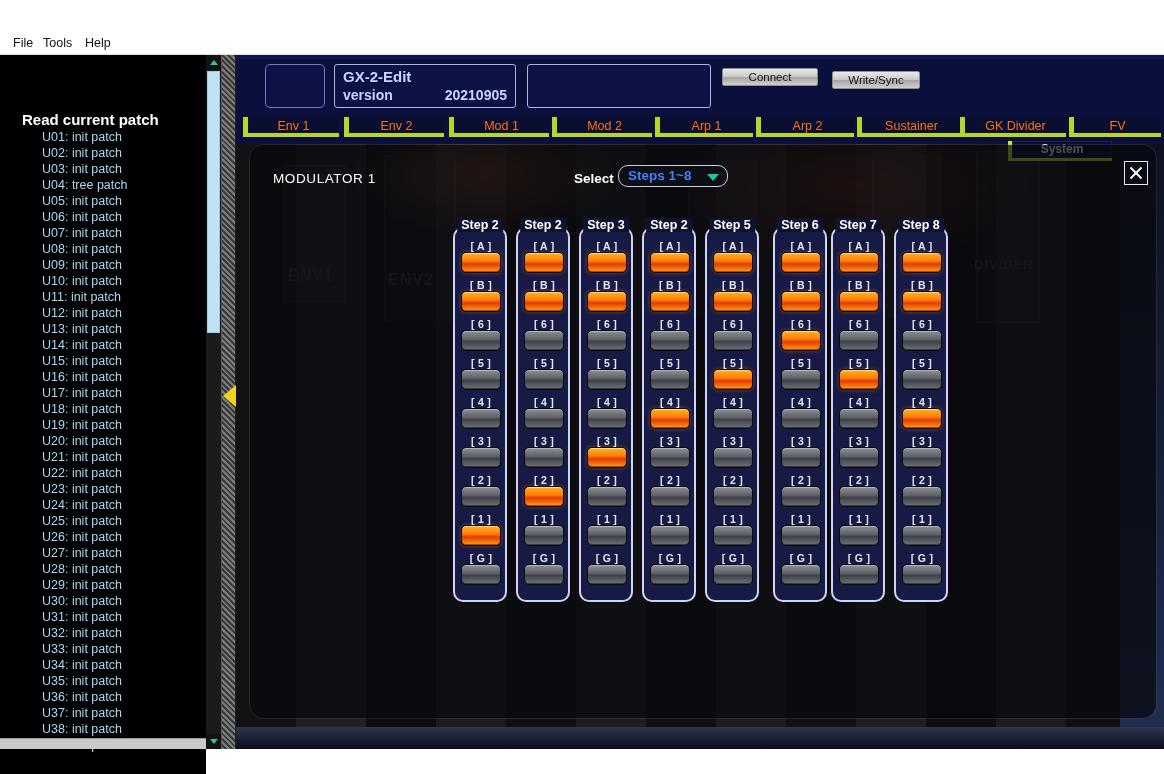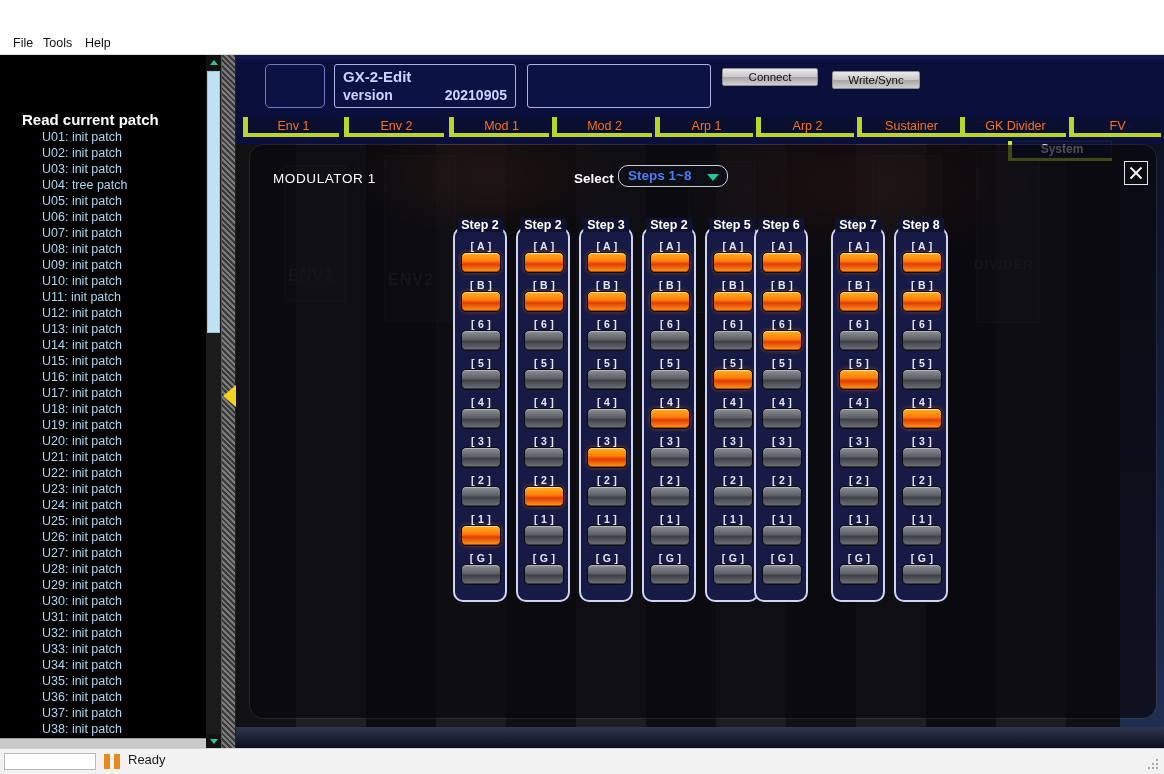--- a/index.html
+++ b/index.html
@@ -487,21 +487,21 @@
             </div>
             <div class="noteblk" style="top:285px">
               <div class="notelbl">[ 1 ]</div>
               <div class="notebtn off"></div>
             </div>
             <div class="noteblk" style="top:324px">
               <div class="notelbl">[ G ]</div>
               <div class="notebtn off"></div>
             </div>
           </div>
-          <div class="stepcol" style="left:301px">
+          <div class="stepcol" style="left:320px">
             <div class="legend">Step 6</div>
             <div class="noteblk" style="top:12px">
               <div class="notelbl">[ A ]</div>
               <div class="notebtn on"></div>
             </div>
             <div class="noteblk" style="top:51px">
               <div class="notelbl">[ B ]</div>
               <div class="notebtn on"></div>
             </div>
             <div class="noteblk" style="top:90px">
@@ -609,22 +609,13 @@
             <div class="noteblk" style="top:324px">
               <div class="notelbl">[ G ]</div>
               <div class="notebtn off"></div>
             </div>
           </div>
         </div>
 
     </div>
   </div>
 
-  <div class="statusbar">
-    <div class="sb-field"></div>
-    <div class="sb-bars">
-      <div class="sb-bar"></div>
-        <div class="sb-bar"></div>
-    </div>
-    <div class="sb-text">Ready</div>
-    <div class="sb-grip"></div>
-  </div>
 </div>
 
 </body></html>

